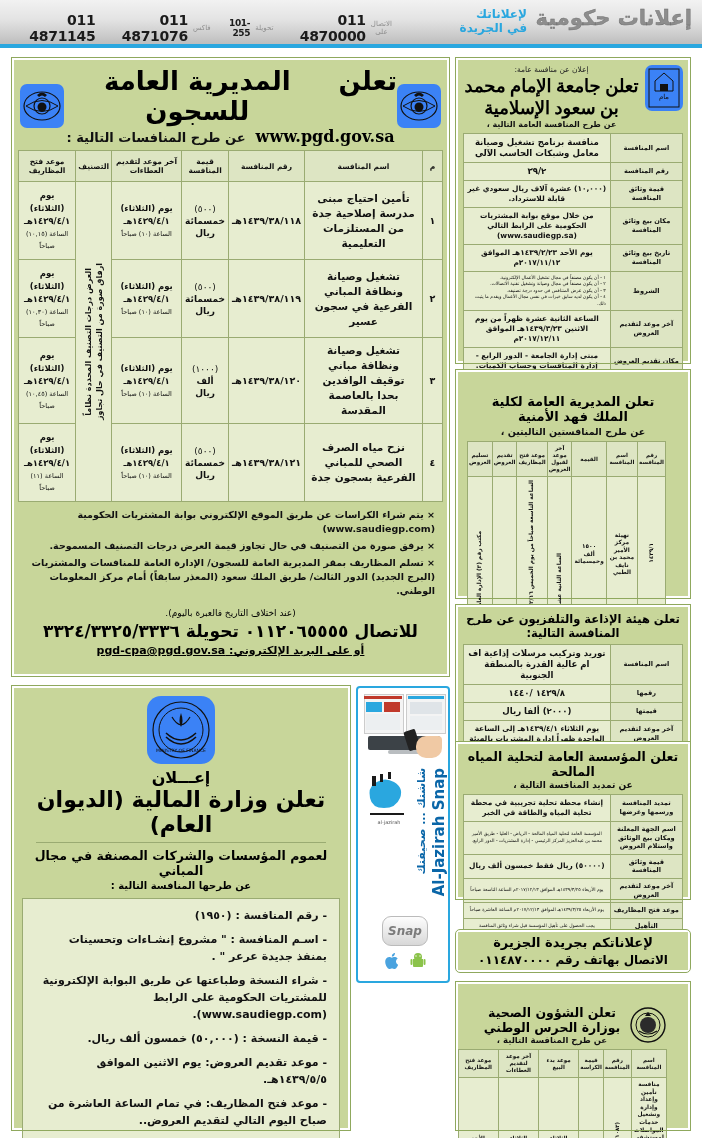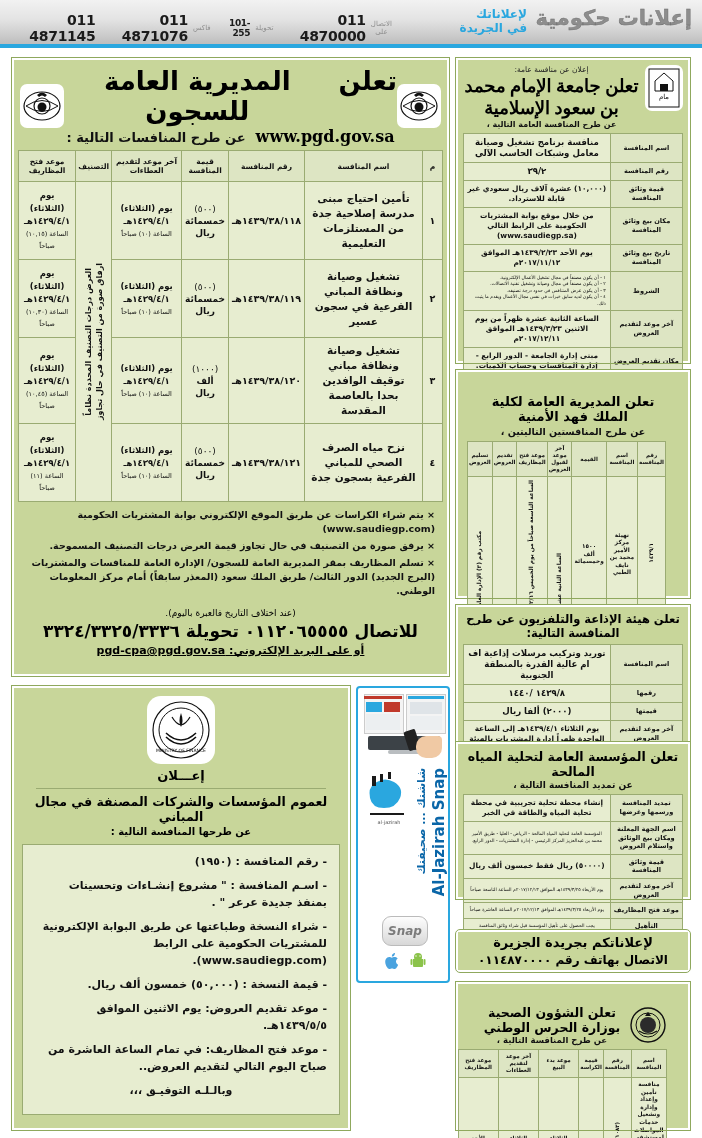--- a/index.html
+++ b/index.html
@@ -54,21 +54,21 @@
     padding: 4px;
   }
 
   .ad-title {
     font-weight: bold; color: #000; text-align: center;
   }
   .ad-sub { text-align: center; color: #111; font-weight: bold; }
 
   
   .crest {
-    background: #ffffff; border-radius: 7px;
+    background: #3b82f6; border-radius: 7px;
     display: flex; align-items: center; justify-content: center;
     overflow: hidden;
   }
 
   
   table.gtab {
     border-collapse: collapse; width: 100%;
     background: #e7edd0;
     direction: rtl;
   }
@@ -116,21 +116,21 @@
 
   
   table.vtab { border-collapse: collapse; width: 100%; background: #e7edd0; direction: rtl; }
   table.vtab th, table.vtab td { border: 1px solid #9aab72; text-align: center; vertical-align: middle; color: #111; }
   table.vtab th { background: #dde5c3; font-size: 5.6px; font-weight: bold; line-height: 7px; padding: 3px 1px; }
   table.vtab td { font-size: 5.8px; line-height: 7.5px; padding: 3px 2px; font-weight: bold; }
   .rot { writing-mode: vertical-rl; transform: rotate(180deg); white-space: nowrap; display: inline-block; }
 
   
   #mof-title { font-size: 22px; font-weight: bold; text-align: center; letter-spacing: -0.5px; }
-  #mof-elan { font-size: 13px; letter-spacing: 4px; text-align: center; font-weight: bold; }
+  #mof-elan { font-size: 16px; letter-spacing: 4px; text-align: center; font-weight: bold; }
   #mof-line2 { font-size: 12.5px; font-weight: bold; text-align: center; margin-top: 4px; }
   #mof-line3 { font-size: 10px; font-weight: bold; text-align: center; margin-top: 2px; }
   #mof-body { direction: rtl; text-align: right; padding: 8px 12px; }
   #mof-body p { margin: 0 0 7px 0; font-size: 11px; font-weight: bold; line-height: 17px; color: #111; }
   #mof-body p.center { text-align: center; letter-spacing: 2px; margin-top: 6px; }
 
   
   #snap-ad {
     position: absolute; background: #ffffff;
     border: 2px solid #2aa7df; border-radius: 4px;
@@ -577,20 +577,21 @@
           <path d="M31 14 q-3 8 0 14 q3 -6 0 -14" fill="#111"></path>
           <path d="M22 18 q4 7 9 8 q5 -1 9 -8" fill="none" stroke="#111" stroke-width="1.2"></path>
           <path d="M16 34 q15 14 30 0" fill="none" stroke="#111" stroke-width="1.6"></path>
           <path d="M16 38 q15 14 30 0" fill="none" stroke="#111" stroke-width="1.6"></path>
           <text x="31" y="53" font-size="4.5" text-anchor="middle" fill="#111" font-family="DejaVu Sans">MINISTRY OF FINANCE</text>
         </svg>
       </div>
     </div>
 
     <div id="mof-elan" style="margin-top:4px;">إعـــلان</div>
+    <div id="mof-title">تعلن وزارة المالية (الديوان العام)</div>
     <div class="hr-thin" style="margin:5px 14px;"></div>
     <div id="mof-line2">لعموم المؤسسات والشركات المصنفة في مجال المباني</div>
     <div id="mof-line3">عن طرحها المنافسة التالية :</div>
 
     <div style="background:#e7edd0; border:1px solid #9aab72; margin-top:7px;">
       <div id="mof-body">
         <p>- رقم المنافسة : (١٩٥٠)</p>
         <p>- اسـم المنافسة : " مشروع إنشـاءات وتحسينات بمنفذ جديدة عرعر " .</p>
         <p>- شراء النسخة وطباعتها عن طريق البوابة الإلكترونية للمشتريات الحكومية على الرابط (www.saudiegp.com).</p>
         <p>- قيمة النسخة : (٥٠,٠٠٠) خمسون ألف ريال.</p>

